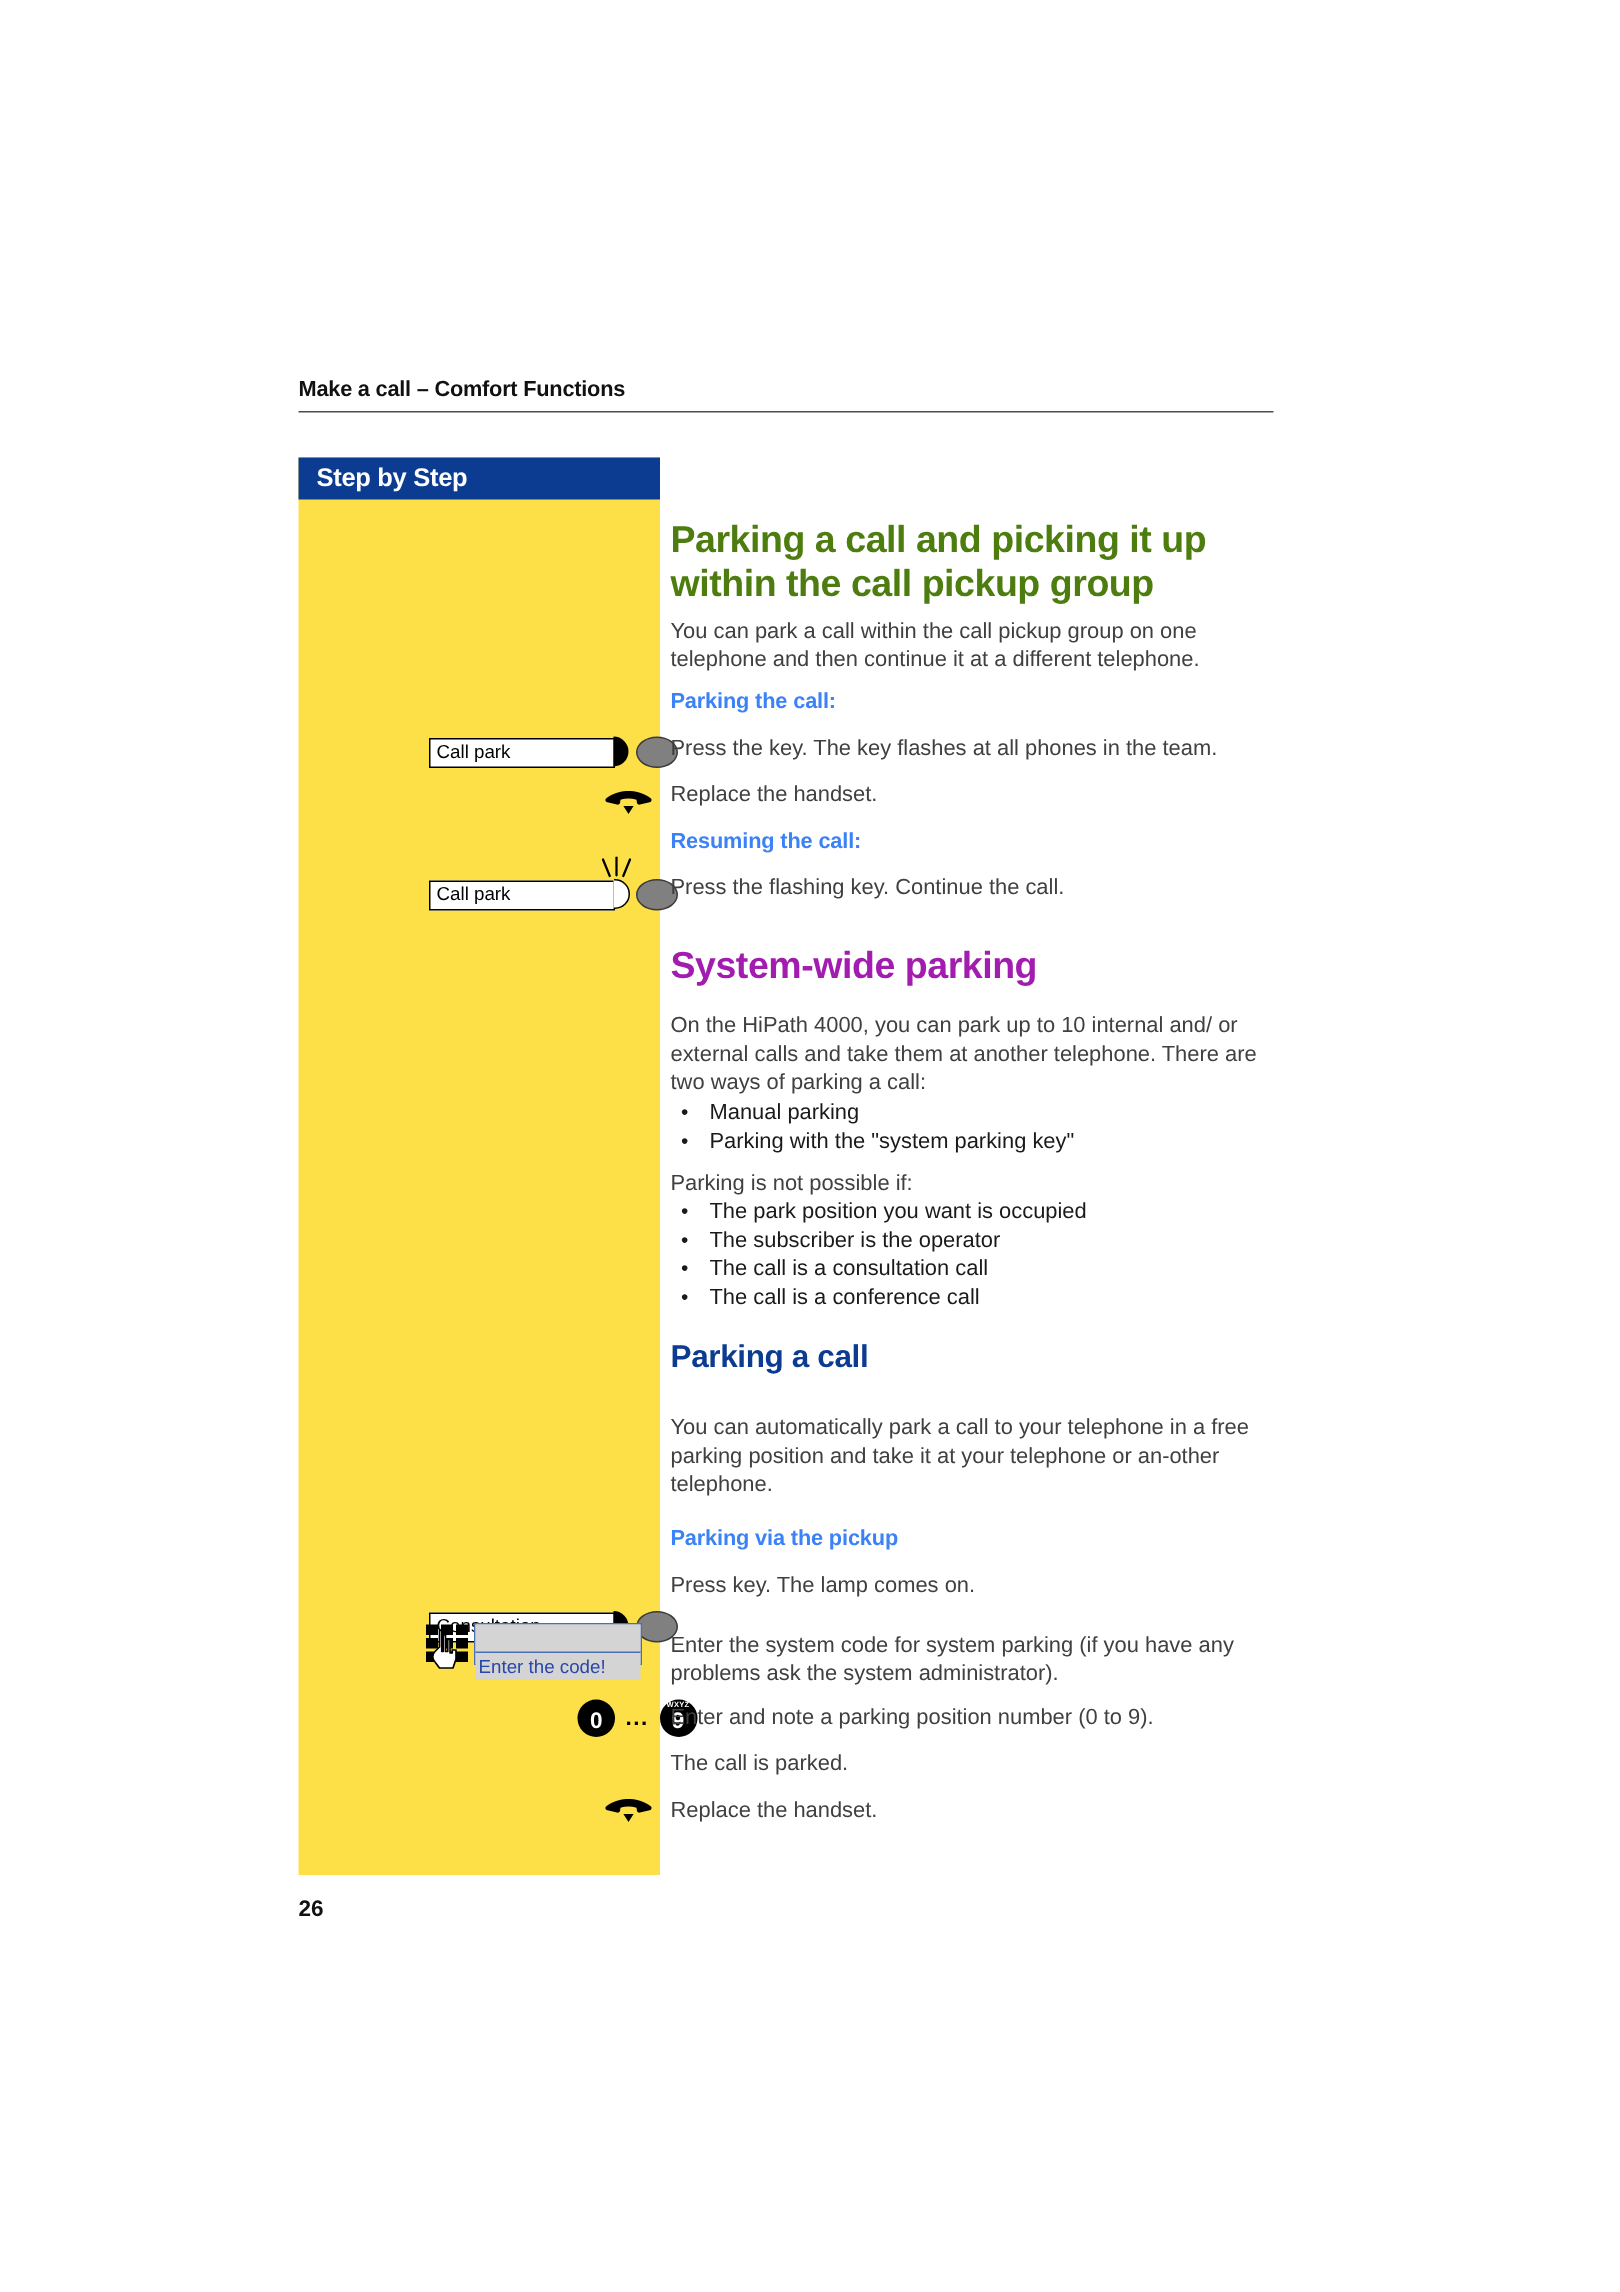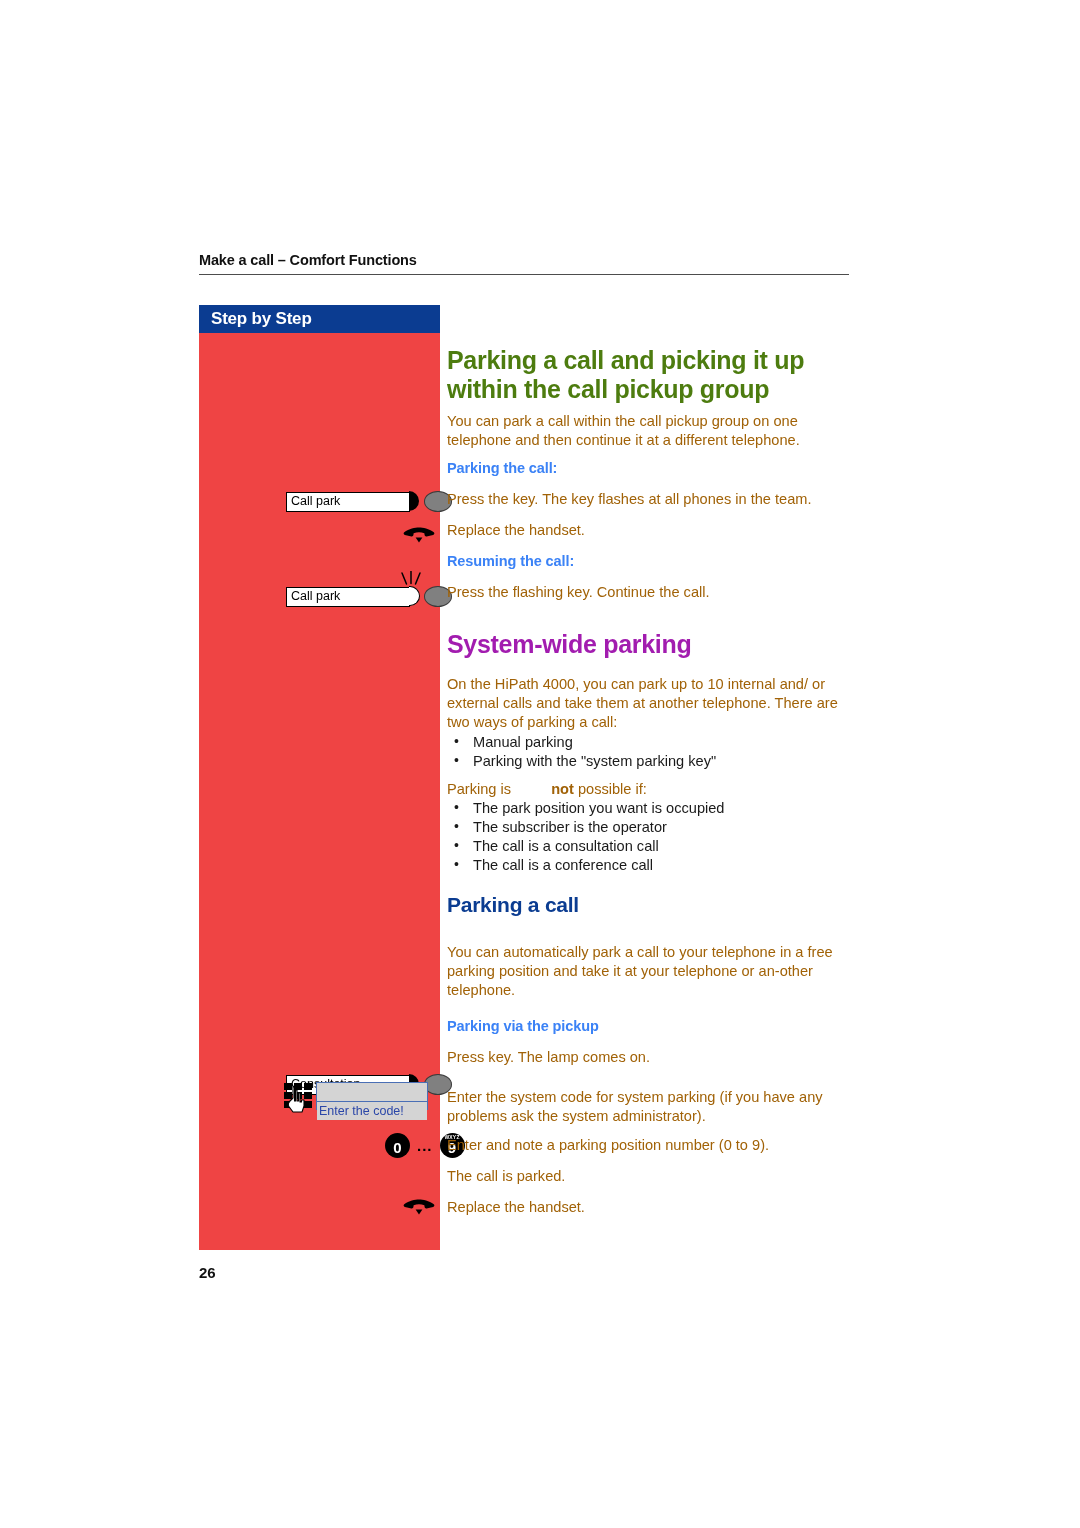--- a/index.html
+++ b/index.html
@@ -46,21 +46,21 @@
     width: 650px;
   }
 
   
   #sidebar {
     position: absolute;
     left: 199px;
     top: 305px;
     width: 241px;
     height: 945px;
-    background: #ef4444;
+    background: #fde047;
   }
   #sidebar-header {
     position: absolute;
     left: 0; top: 0;
     width: 241px;
     height: 28px;
     background: #0b3c91;
   }
   #sidebar-header .sbh-text {
     position: absolute;
@@ -249,36 +249,36 @@
   }
   .doc-sub {
     font-size: 14.5px;
     font-weight: bold;
     color: #3b82f6;
     letter-spacing: -0.1px;
   }
   .doc-p {
     font-size: 14.6px;
     line-height: 1.31;
-    color: #a16207;
+    color: #404040;
   }
   .doc-li {
     font-size: 14.6px;
     line-height: 1.31;
     color: #1a1a1a;
     position: relative;
     padding-left: 26px;
   }
   .doc-li .bullet {
     position: absolute;
     left: 7px;
     top: -1px;
     font-size: 14px;
   }
-  .bold-inline { font-weight: bold; margin-left: 36px; }
+  .bold-inline { font-weight: normal; }
 
   .abs { position: absolute; }
 
   
   #page-number {
     position: absolute;
     left: 199px;
     top: 1264px;
     font-size: 15px;
     font-weight: bold;

